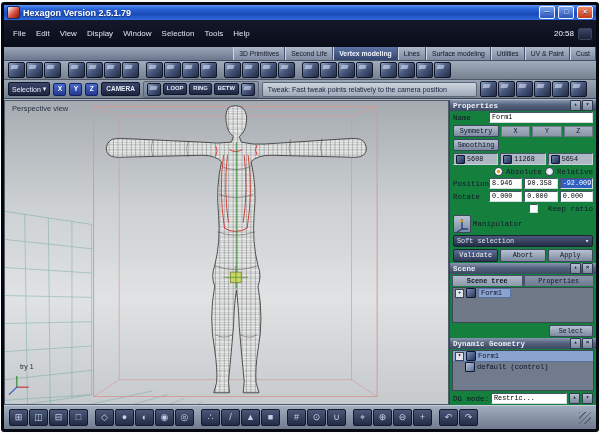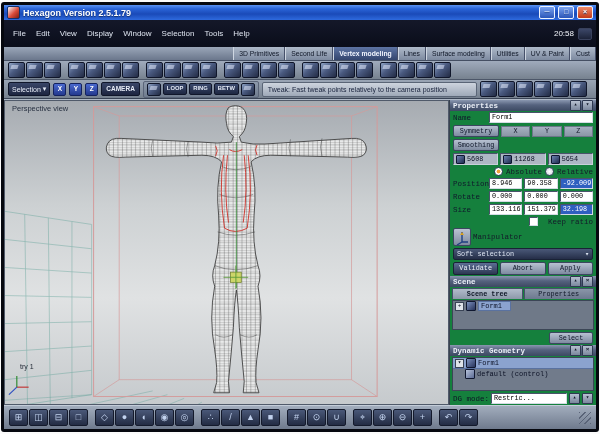--- a/index.html
+++ b/index.html
@@ -388,26 +388,20 @@
         <span class="pfield">8.946</span>
         <span class="pfield">90.358</span>
         <span class="pfield sel">-92.009</span>
       </div>
       <div class="prow">
         <span class="plabel">Rotate</span>
         <span class="pfield">0.000</span>
         <span class="pfield">0.000</span>
         <span class="pfield">0.000</span>
       </div>
-      <div class="prow">
-        <span class="plabel">Size</span>
-        <span class="pfield">133.116</span>
-        <span class="pfield">151.379</span>
-        <span class="pfield sel">32.198</span>
-      </div>
 
       <div class="prow" style="justify-content:flex-end;gap:10px;">
         <span class="chk"></span>
         <span>Keep ratio</span>
       </div>
 
       <div class="prow" style="height:18px;">
         <svg width="16" height="16" viewBox="0 0 16 16" style="background:linear-gradient(#b9c3d2,#7e8aa0);border:1px solid #3c4660;border-radius:2px;flex:0 0 16px;">
           <path d="M8 13 V3 M8 13 H14 M8 13 L3 16" stroke="#204080" stroke-width="1.4" fill="none"></path>
           <path d="M8 3 l-2 3 h4 z" fill="#d8a020"></path>

